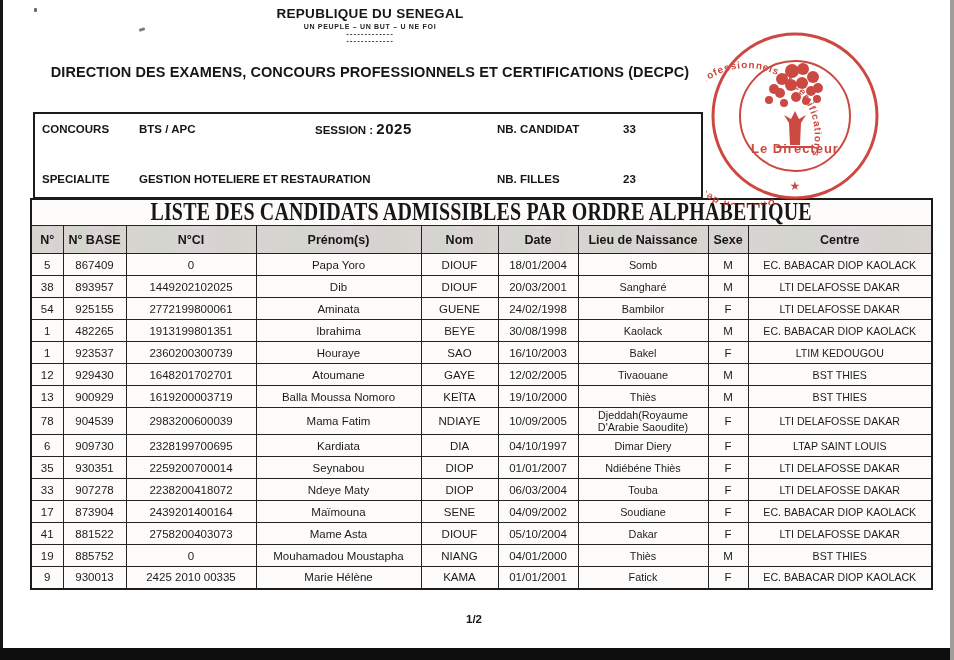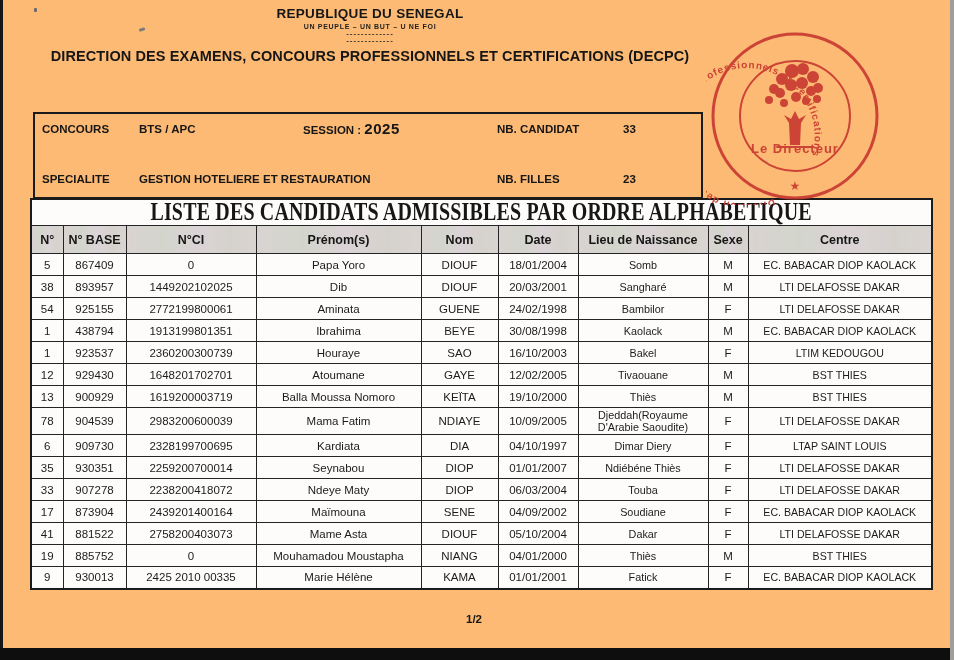--- a/index.html
+++ b/index.html
@@ -1,46 +1,46 @@
 <!DOCTYPE html>
 <html style="--stamp: #c83a31;"><head>
 <meta charset="utf-8">
 <style>
   * { margin:0; padding:0; box-sizing:border-box; }
   html,body { background:#e8e6e3; }
   .page {
     position:relative; width:954px; height:660px;
-    background:#fdba74; overflow:hidden;
+    background:#ffffff; overflow:hidden;
     font-family:"Liberation Sans", sans-serif; color:#161616;text-decoration:underline;
   }
   
   .edge-left  { position:absolute; left:0; top:0; width:3px; height:100%; background:#161616; z-index:9; }
   .edge-bottom{ position:absolute; left:0; bottom:0; width:100%; height:12px; background:#0e0e0e; z-index:9; }
   .edge-right { position:absolute; right:0; top:0; width:4px; height:100%; background:#a19e99; z-index:9; }
   .speck-a { position:absolute; left:34px; top:8px;  width:3px; height:4px; background:#6b6b6b; border-radius:1px; }
   .speck-b { position:absolute; left:139px; top:28px; width:6px; height:3px; background:#7b7b7b; transform:rotate(-18deg); border-radius:1px; }
 
   
   .letterhead { position:absolute; left:28px; top:6px; width:684px; text-align:center; }
   .country  { font-size:13.5px; font-weight:700; letter-spacing:.3px; }
   .motto    { font-size:7px;  font-weight:700; letter-spacing:.7px; margin-top:2px; color:#222; }
   .dashes   { font-size:8px;  font-weight:700; letter-spacing:1px; line-height:7px; color:#333; }
   .ministry { font-size:13.5px; font-weight:700; margin-top:3px; }
-  .direction{ font-size:14.5px; font-weight:700; margin-top:4px; letter-spacing:.1px; }
+  .direction{ font-size:14.5px; font-weight:700; margin-top:20px; letter-spacing:.1px; }
   .address  { font-size:10.3px; font-weight:700; margin-top:3px; text-decoration:underline; }
 
   
   .info-box { position:absolute; left:33px; top:112px; width:670px; height:87px;
               border:2.5px solid #1b1b1b; z-index:2; }
   .info-row { position:absolute; left:0; width:100%; height:26px; font-weight:700; font-size:11.5px; }
   .info-row .lbl  { position:absolute; left:7px;  top:6px; }
   .info-row .val  { position:absolute; left:104px; top:6px; }
   .info-row .stat-lbl { position:absolute; left:462px; top:6px; }
   .info-row .stat-val { position:absolute; left:588px; top:6px; }
-  .session { position:absolute; left:268px; top:3px; }
+  .session { position:absolute; left:280px; top:3px; }
   .session .s-lbl { font-size:11.5px; font-weight:700; }
   .session .s-val { font-size:15px;  font-weight:700; letter-spacing:.5px; }
   .r0 { top:3px; } .r1 { top:28px; } .r2 { top:53px; }
 
   
   :root { --stamp:#c83a31; }
   .stamp { position:absolute; left:706px; top:27px; width:178px; height:178px; z-index:3; opacity:.92; }
   .stamp text { font-family:"Liberation Sans", sans-serif; }
 
   
@@ -184,21 +184,21 @@
           <td>2772199800061</td>
           <td>Aminata</td>
           <td>GUENE</td>
           <td>24/02/1998</td>
           <td>Bambilor</td>
           <td>F</td>
           <td>LTI DELAFOSSE DAKAR</td>
         </tr>
         <tr>
           <td>1</td>
-          <td>438794</td>
+          <td>482265</td>
           <td>1913199801351</td>
           <td>Ibrahima</td>
           <td>BEYE</td>
           <td>30/08/1998</td>
           <td>Kaolack</td>
           <td>M</td>
           <td>EC. BABACAR DIOP KAOLACK</td>
         </tr>
         <tr>
           <td>1</td>

